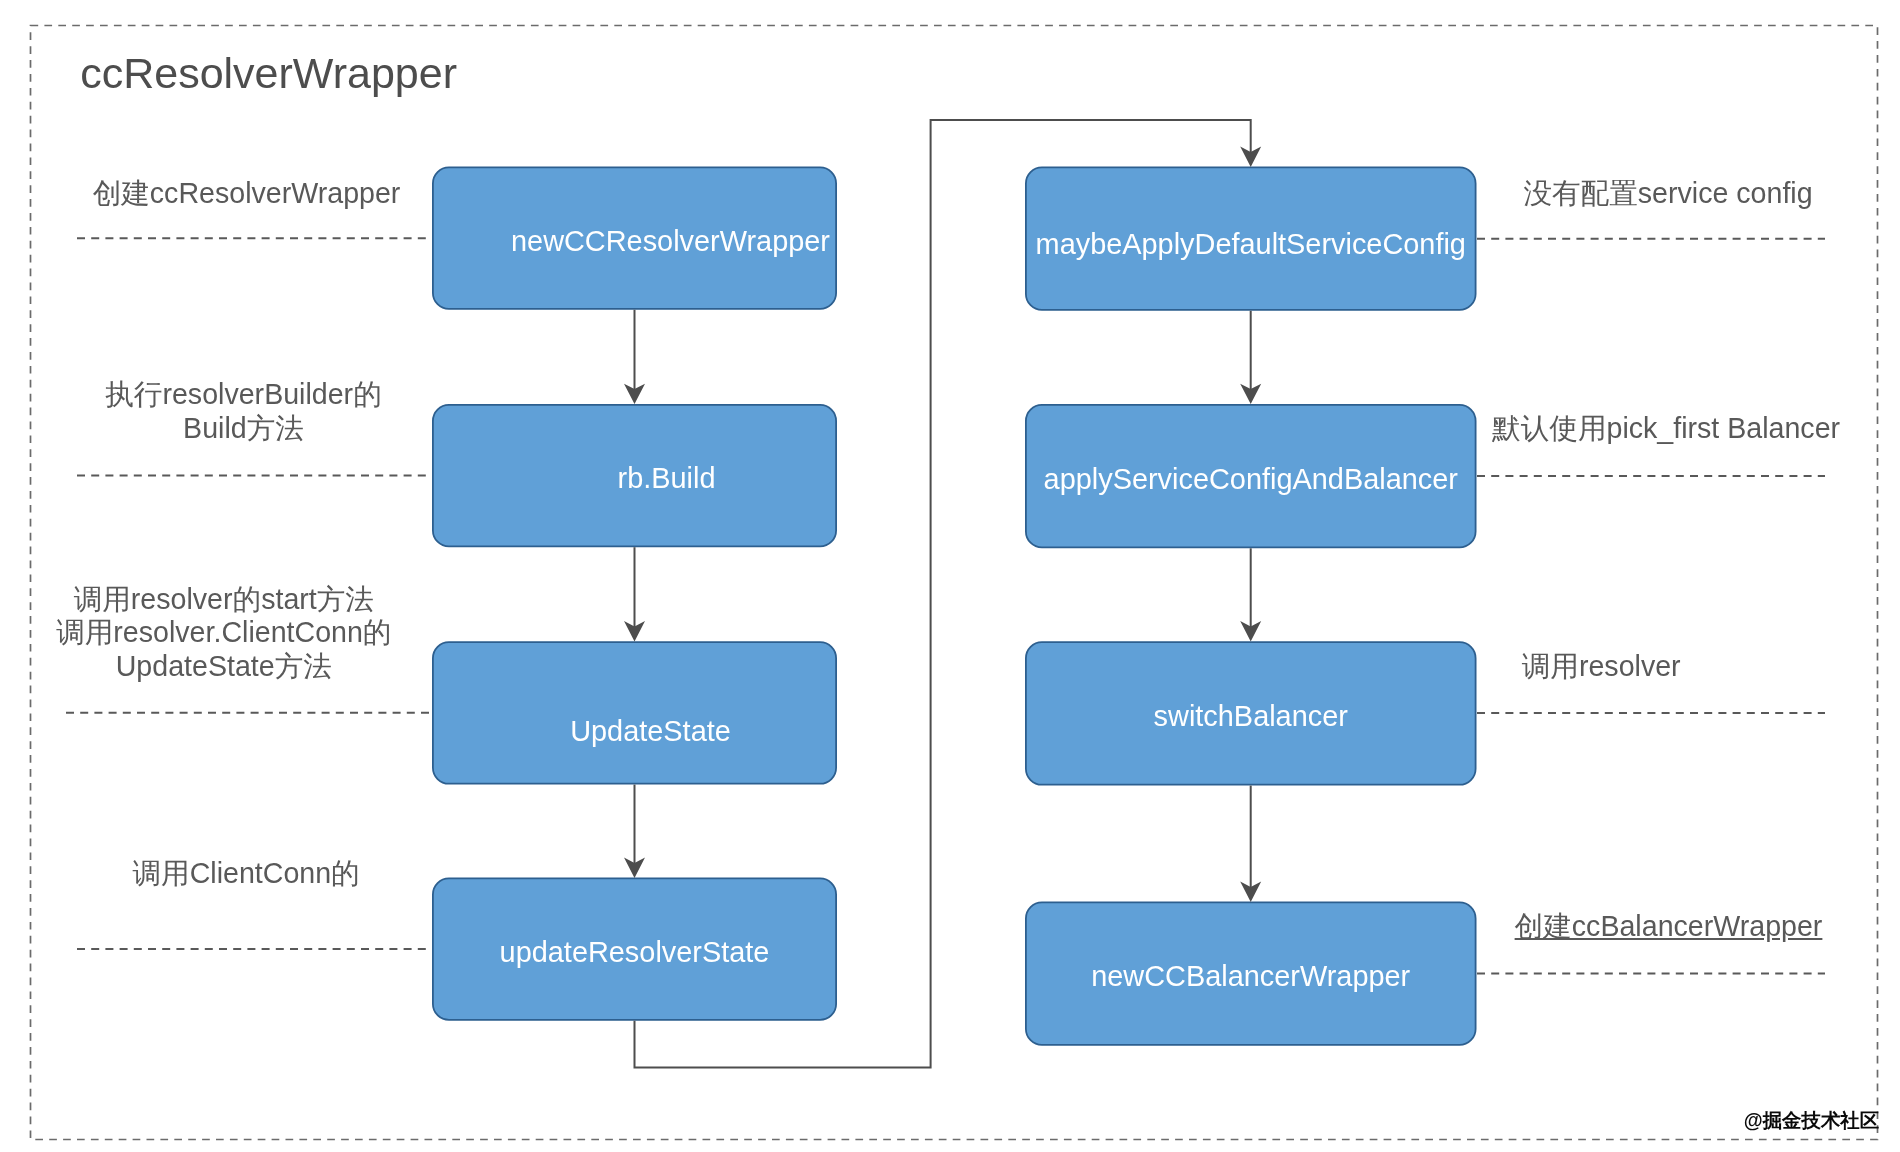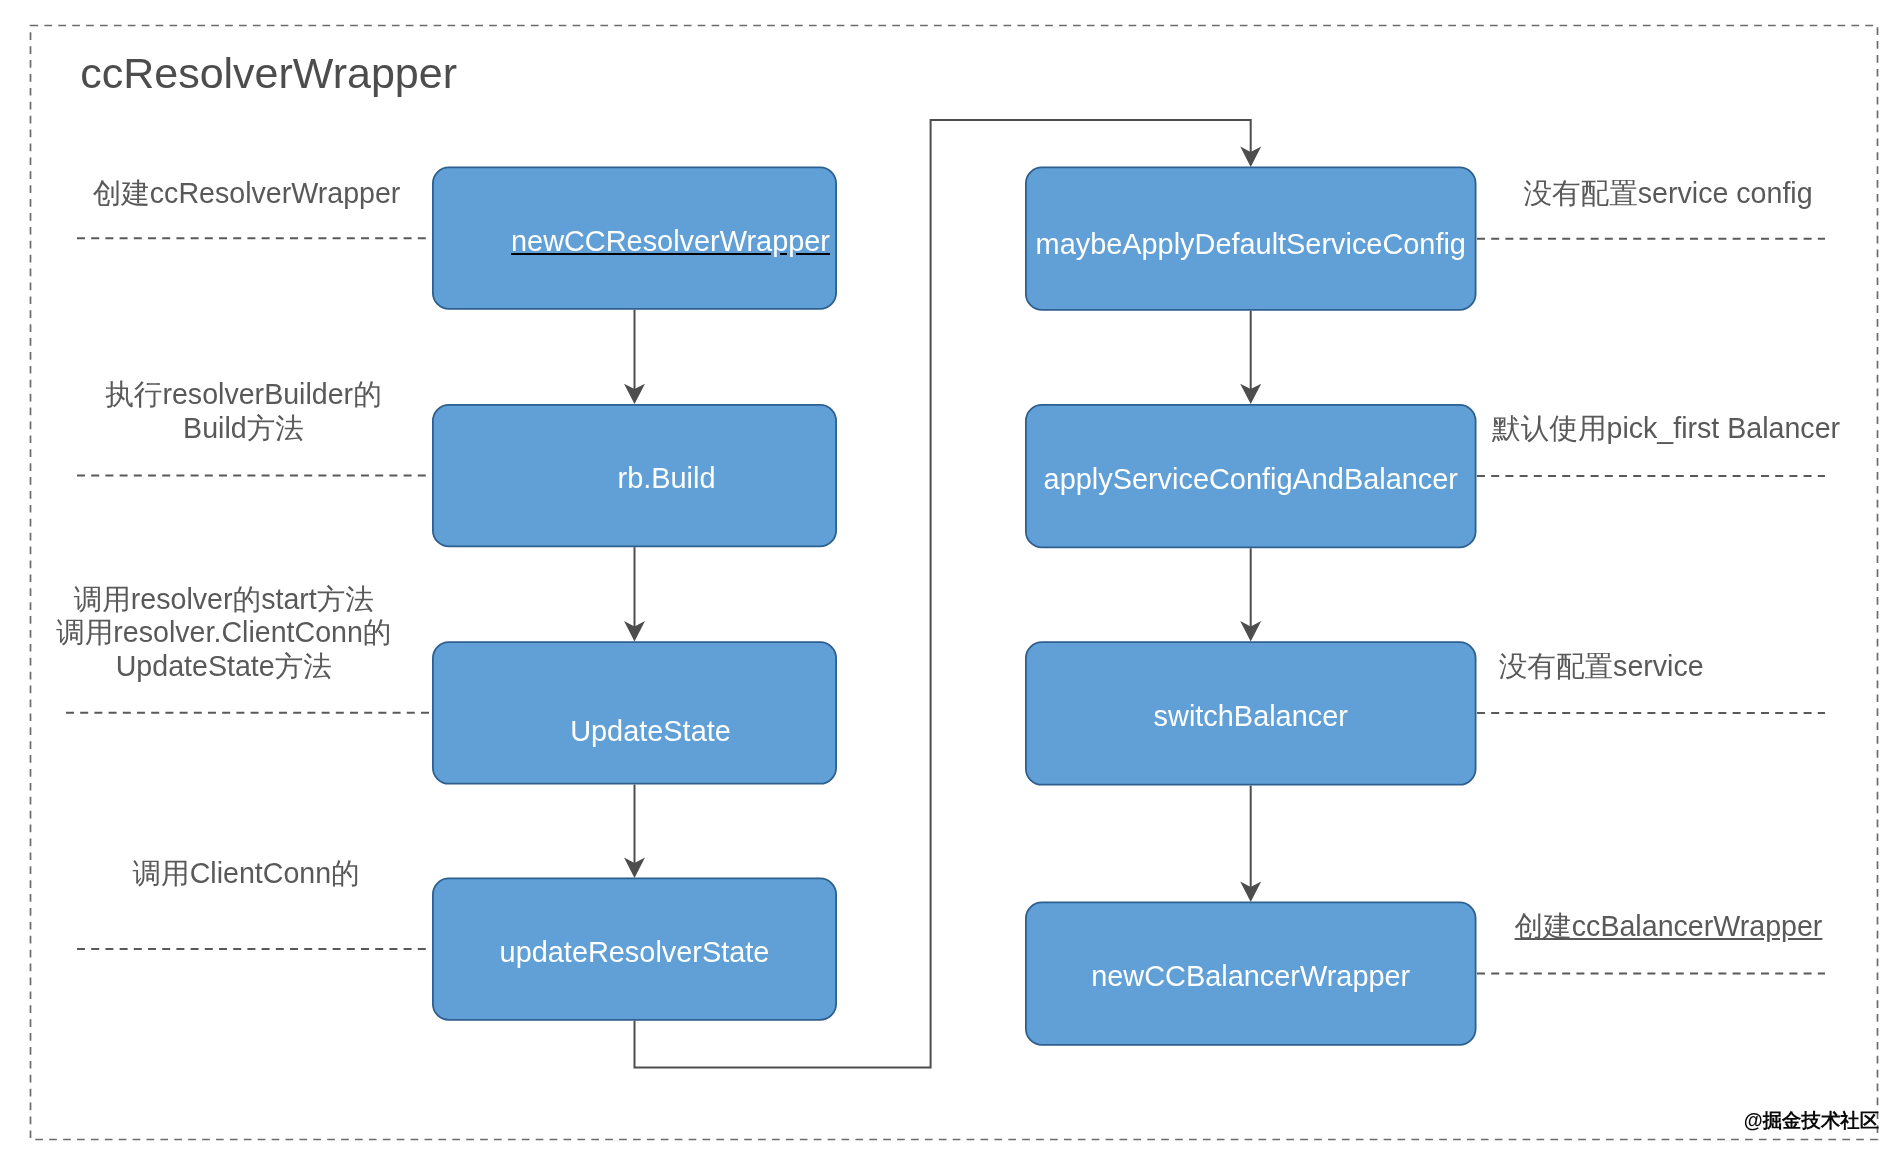--- a/index.html
+++ b/index.html
@@ -70,21 +70,21 @@
       <line x1="77" y1="949.0" x2="432" y2="949.0"></line>
       <line x1="1477" y1="238.7" x2="1825" y2="238.7"></line>
       <line x1="1477" y1="476.0" x2="1825" y2="476.0"></line>
       <line x1="1477" y1="713.0" x2="1825" y2="713.0"></line>
       <line x1="1477" y1="973.5" x2="1825" y2="973.5"></line>
     </g>
   </svg>
 
   <div class="diagram-title">ccResolverWrapper</div>
 
-  <div class="node" style="left:432px;top:166.5px;width:477px;height:143.3px;text-decoration:underline;">
+  <div class="node" style="left:432px;top:166.5px;width:477px;height:143.3px;">
     <span class="node-label">newCCResolverWrapper</span>
   </div>
   <div class="node" style="left:432px;top:404px;width:469px;height:143.3px;">
     <span class="node-label">rb.Build</span>
   </div>
   <div class="node" style="left:448px;top:641.3px;width:405px;height:174px;">
     <span class="node-label">UpdateState</span>
   </div>
   <div class="node" style="left:432px;top:877.5px;width:405px;height:143.3px;">
     <span class="node-label">updateResolverState</span>
@@ -119,20 +119,20 @@
     <span class="note-line">调用ClientConn的</span>
   </div>
 
   <div class="note" style="left:1668.0px;top:177.1px;">
     <span class="note-line">没有配置service config</span>
   </div>
   <div class="note" style="left:1666.1px;top:411.9px;">
     <span class="note-line">默认使用pick_first Balancer</span>
   </div>
   <div class="note" style="left:1601.2px;top:649.9px;">
-    <span class="note-line">没有配置service</span>
+    <span class="note-line">调用resolver</span>
   </div>
   <div class="note" style="left:1668.5px;top:910.4px;text-decoration:underline;">
     <span class="note-line">创建ccBalancerWrapper</span>
   </div>
 
   <div class="watermark" style="left:1743.8px;top:1111.0px;">@掘金技术社区</div>
 </div>
 
 </body></html>

